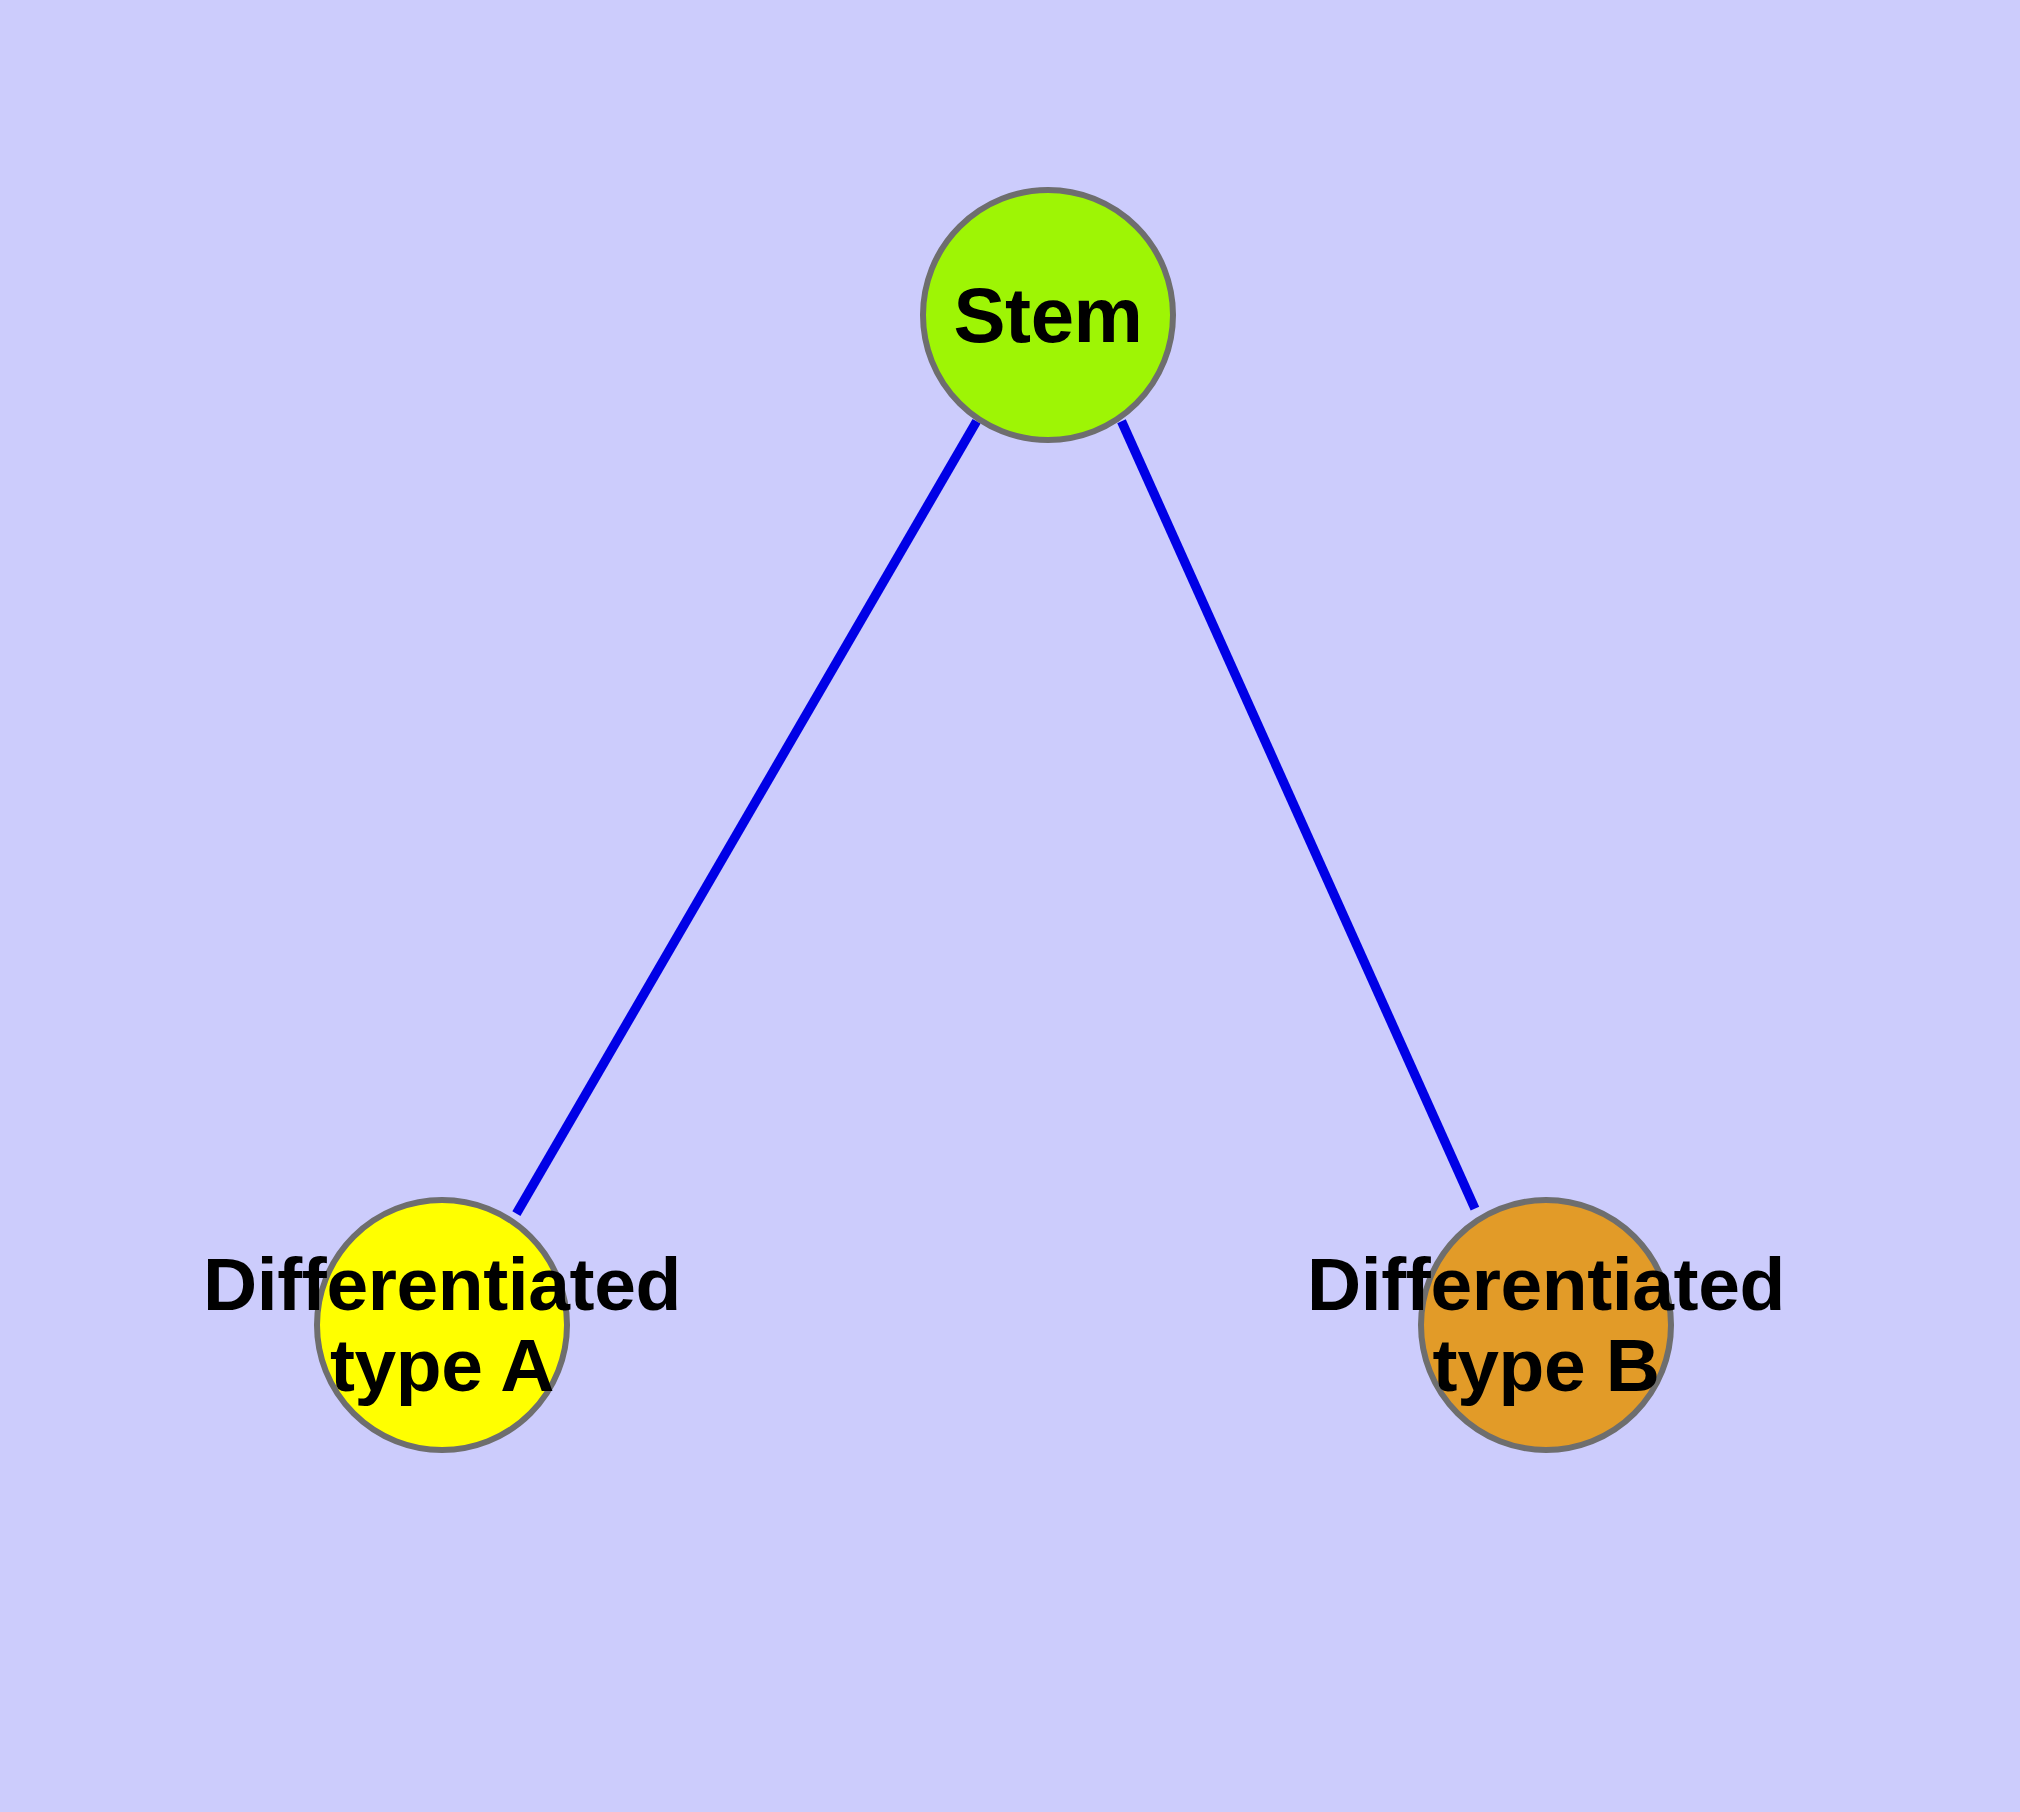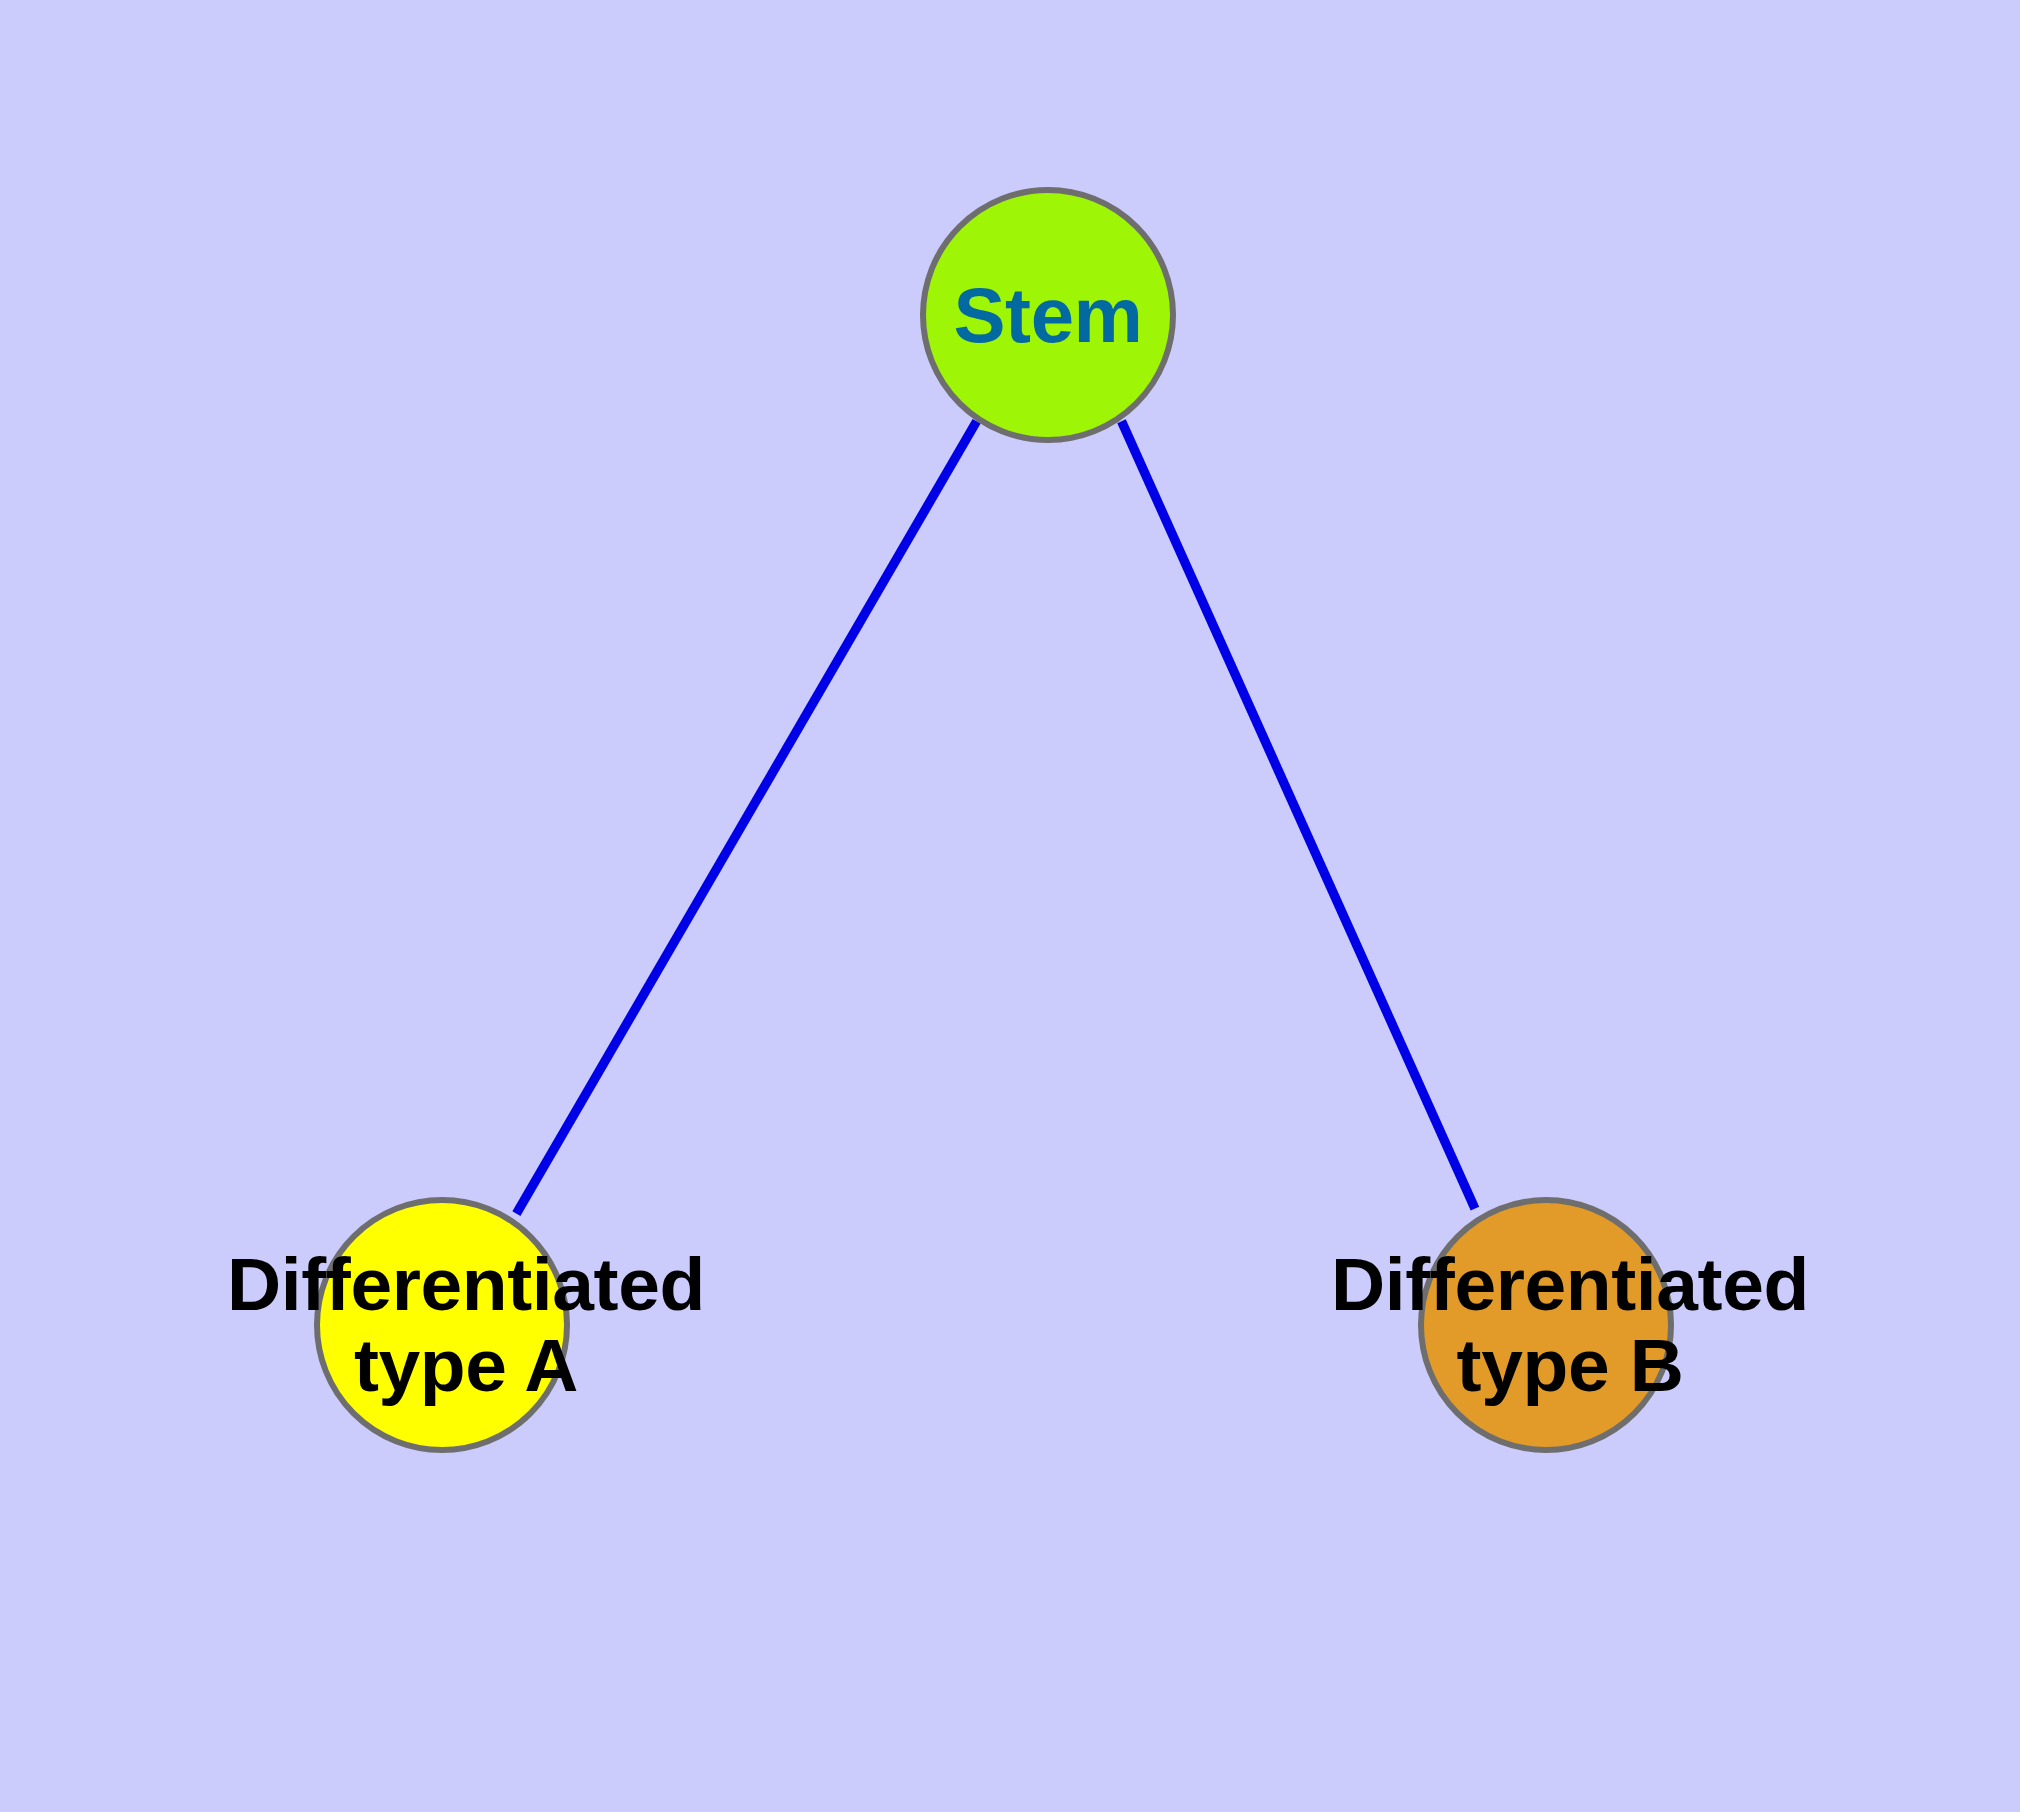--- a/index.html
+++ b/index.html
@@ -58,38 +58,37 @@
     white-space: pre;
     line-height: 1.08;
     letter-spacing: -0.4px;
     pointer-events: none;
   }
   .node-label.big {
     font-size: 78px;
   }
   .node-label.multi {
     font-size: 75px;
-    margin-left: 24px;
   }
 </style>
 </head>
 <body>
 
 <div id="graph-canvas" style="width: 2021px; height: 1812px; background: rgb(204, 204, 252);">
 
   <svg id="edge-layer" viewBox="0 0 2384 2138" width="2021" height="1812">
     <line stroke-linecap="butt" x1="1152" y1="497" x2="609" y2="1432" stroke="#0000e6" stroke-width="11"></line>
     <line stroke-linecap="butt" x1="1323" y1="497" x2="1740" y2="1426" stroke="#0000e6" stroke-width="11"></line>
   </svg>
 
   <div id="node-layer">
 
     <div class="node" style="left: 920px; top: 187px; width: 256px; height: 256px;">
       <div class="node-circle" style="width: 256px; height: 256px; background: rgb(158, 245, 5); border-color: rgb(110, 110, 110); border-width: 6px;"></div>
-      <div class="node-label big" style="font-size: 78px; color: #0369a1;">Stem</div>
+      <div class="node-label big" style="font-size: 78px; color: #000000;">Stem</div>
     </div>
 
     <div class="node" style="left: 314px; top: 1197px; width: 256px; height: 256px;">
       <div class="node-circle" style="width: 256px; height: 256px; background: rgb(255, 255, 0); border-color: rgb(110, 110, 110); border-width: 6px;"></div>
       <div class="node-label multi" style="font-size: 75px; color: rgb(0, 0, 0);">Differentiated
 type A</div>
     </div>
 
     <div class="node" style="left: 1418px; top: 1197px; width: 256px; height: 256px;">
       <div class="node-circle" style="width: 256px; height: 256px; background: rgb(226, 155, 40); border-color: rgb(110, 110, 110); border-width: 6px;"></div>

